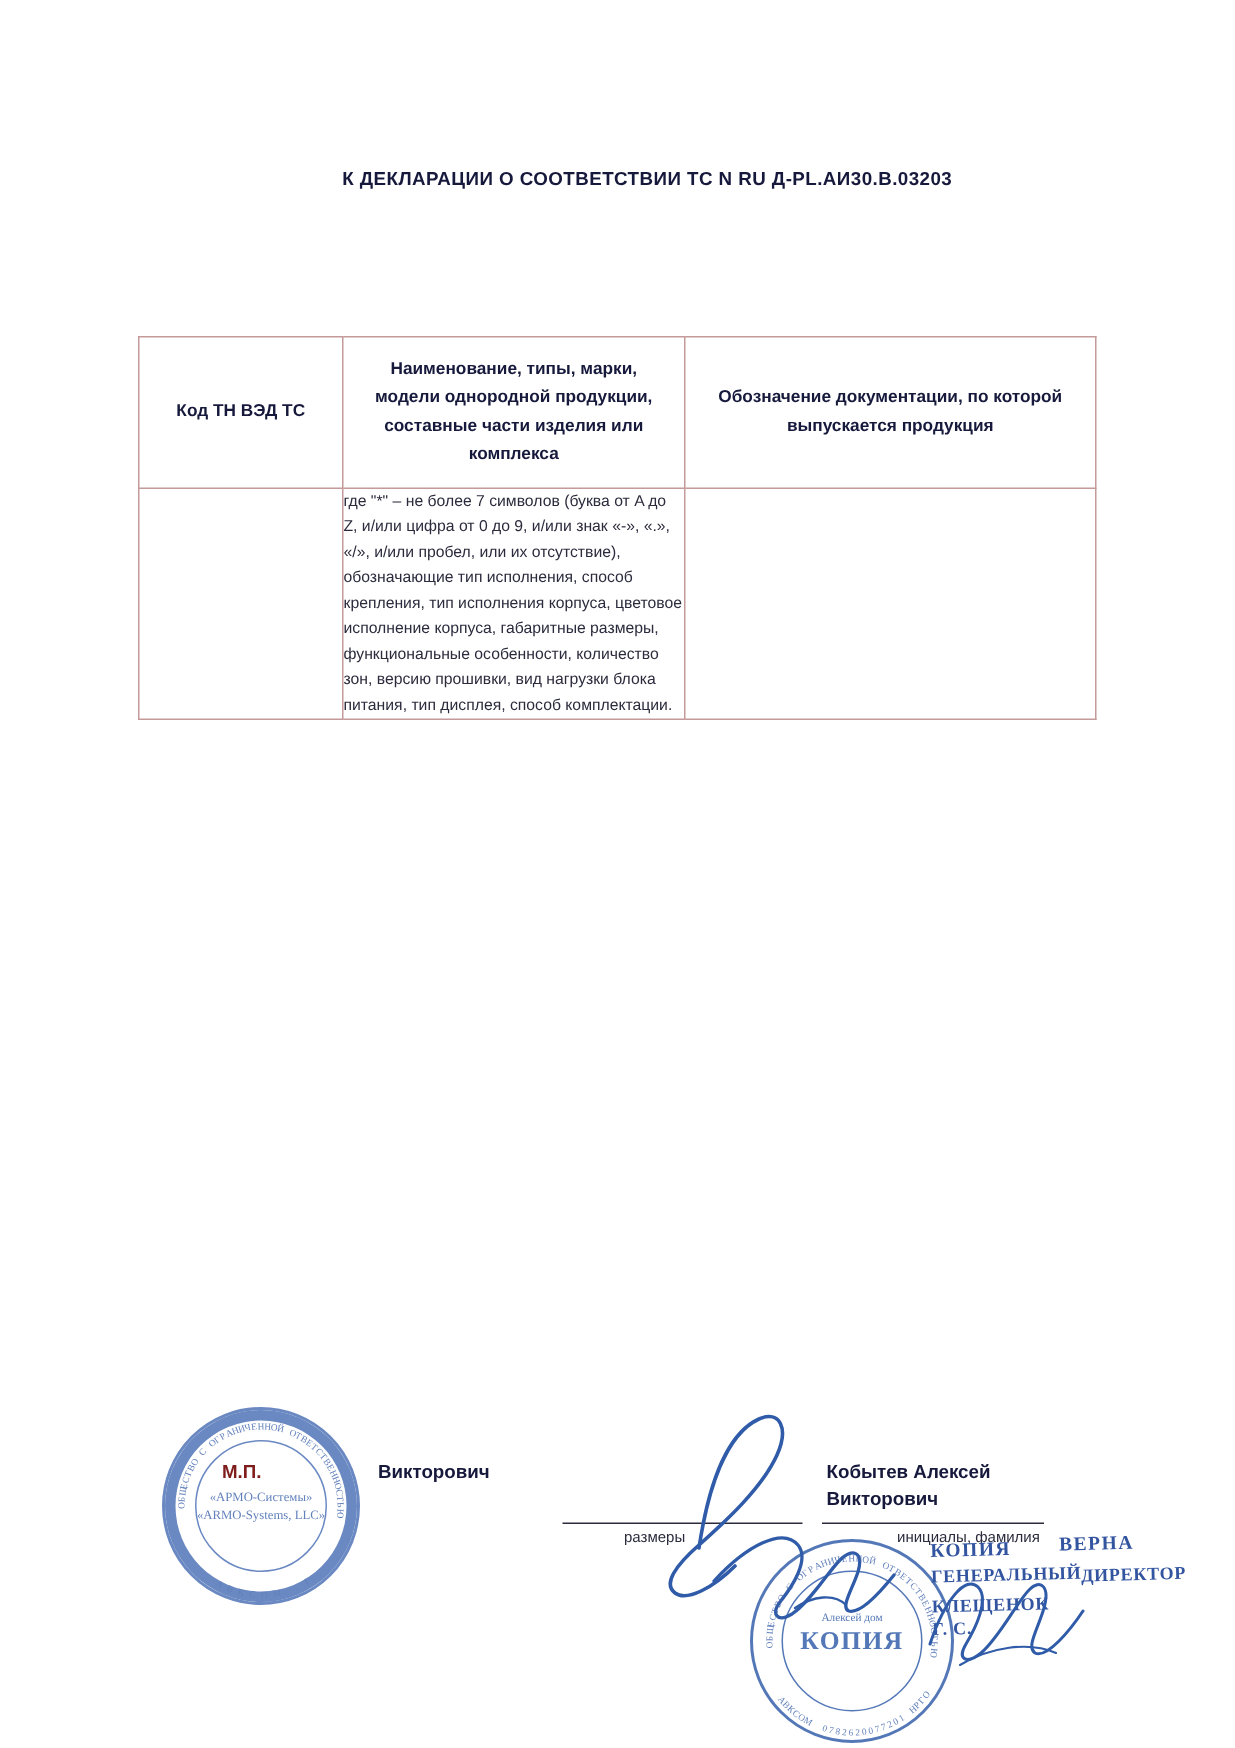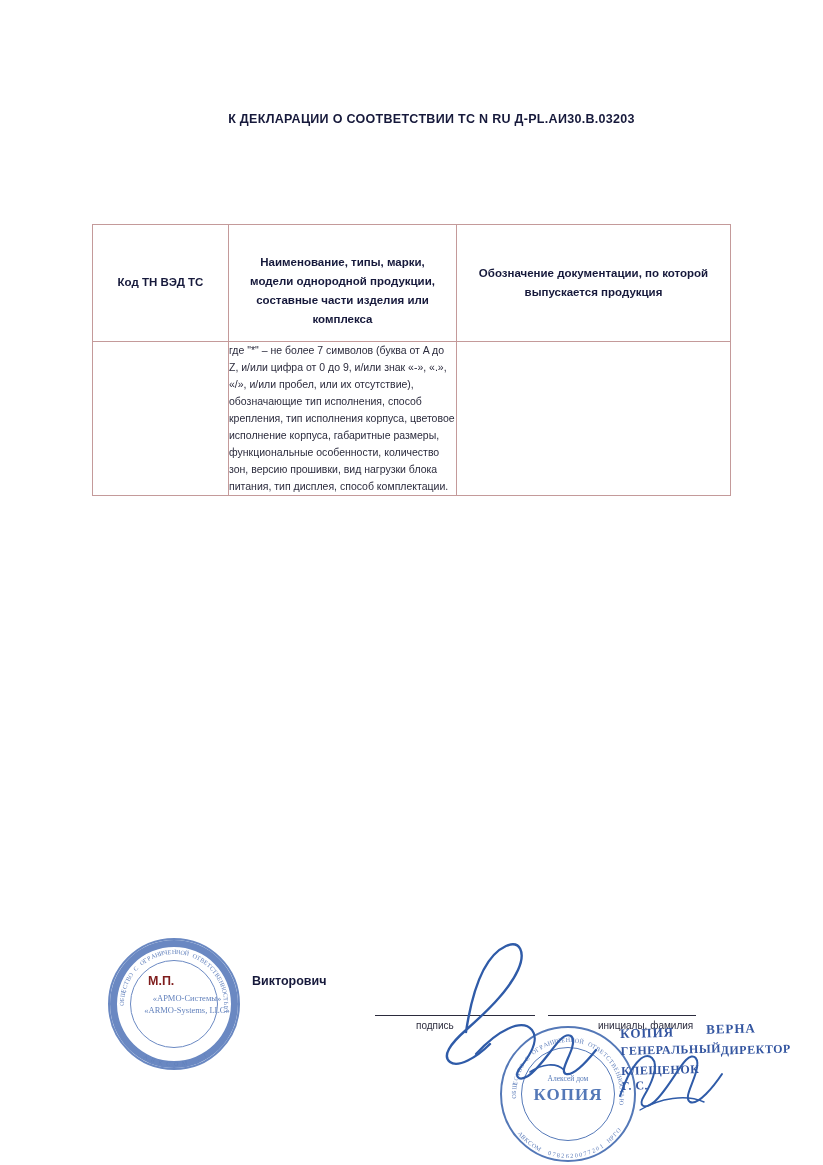--- a/index.html
+++ b/index.html
@@ -61,21 +61,21 @@
   .col3 { width: 274px; }
 
   .head-cell {
     text-align: center;
     font-weight: bold;
     font-size: 11.5px;
     line-height: 1.65;
     color: #16193b;
     padding: 14px 10px 14px 10px;
   }
-  .head-cell.mid { padding: 28px 14px 12px 14px; }
+  .head-cell.mid { padding: 12px 14px 12px 14px; }
   .head-cell.c1 { vertical-align: middle; }
   .head-cell.c3 { vertical-align: middle; padding: 14px 18px; }
 
   .body-cell {
     font-size: 10.5px;
     line-height: 1.62;
     color: #2b2b3d;
     padding: 8px 12px 10px 10px;
     text-align: left;
   }
@@ -174,21 +174,20 @@
   }
   .stamp-armo .ctr {
     position: absolute;
     left: 50%; top: 50%;
     transform: translate(-50%,-50%);
     text-align: center;
     font-size: 8.5px;
     line-height: 1.45;
     white-space: nowrap;
     color: #3f65ad;
-    padding-left: 26px;
   }
   .arc-text {
     position: absolute;
     left: 0; top: 0;
     width: 100%;
     height: 100%;
     font-size: 6.2px;
     letter-spacing: 0.2px;
     color: #3f65ad;
   }
@@ -293,24 +292,28 @@
         <td class="body-cell empty"></td>
       </tr>
     </tbody>
   </table>
 
   <div class="sig-area">
 
     <div class="mp">М.П.</div>
     <div class="applicant">Викторович</div>
 
+    <div class="name-block">
+      <div>Кобытев Алексей</div>
+      <div>Викторович</div>
+    </div>
 
     <div class="rule-left"></div>
     <div class="rule-right"></div>
-    <div class="cap-left">подпись</div>
+    <div class="cap-left">размеры</div>
     <div class="cap-right">инициалы, фамилия</div>
 
     <svg class="sig-svg" viewBox="0 0 320 200">
       <path d="M86 110 C 92 70, 104 34, 126 24 C 140 18, 146 30, 138 48 C 128 70, 104 92, 86 108
                C 70 122, 62 134, 70 140 C 78 146, 96 136, 110 122" fill="none" stroke="#2f5ba8" stroke-width="2.4" stroke-linecap="round"></path>
       <path d="M96 132 C 118 108, 142 96, 152 108 C 160 118, 148 136, 140 146 C 134 154, 138 160, 148 154
                C 160 146, 172 126, 180 118 C 188 110, 196 112, 192 126 C 188 138, 180 150, 186 152
                C 194 154, 208 138, 216 128" fill="none" stroke="#2f5ba8" stroke-width="2.2" stroke-linecap="round"></path>
       <path d="M150 150 C 162 142, 176 140, 184 148" fill="none" stroke="#2f5ba8" stroke-width="1.6" stroke-linecap="round"></path>
     </svg>

